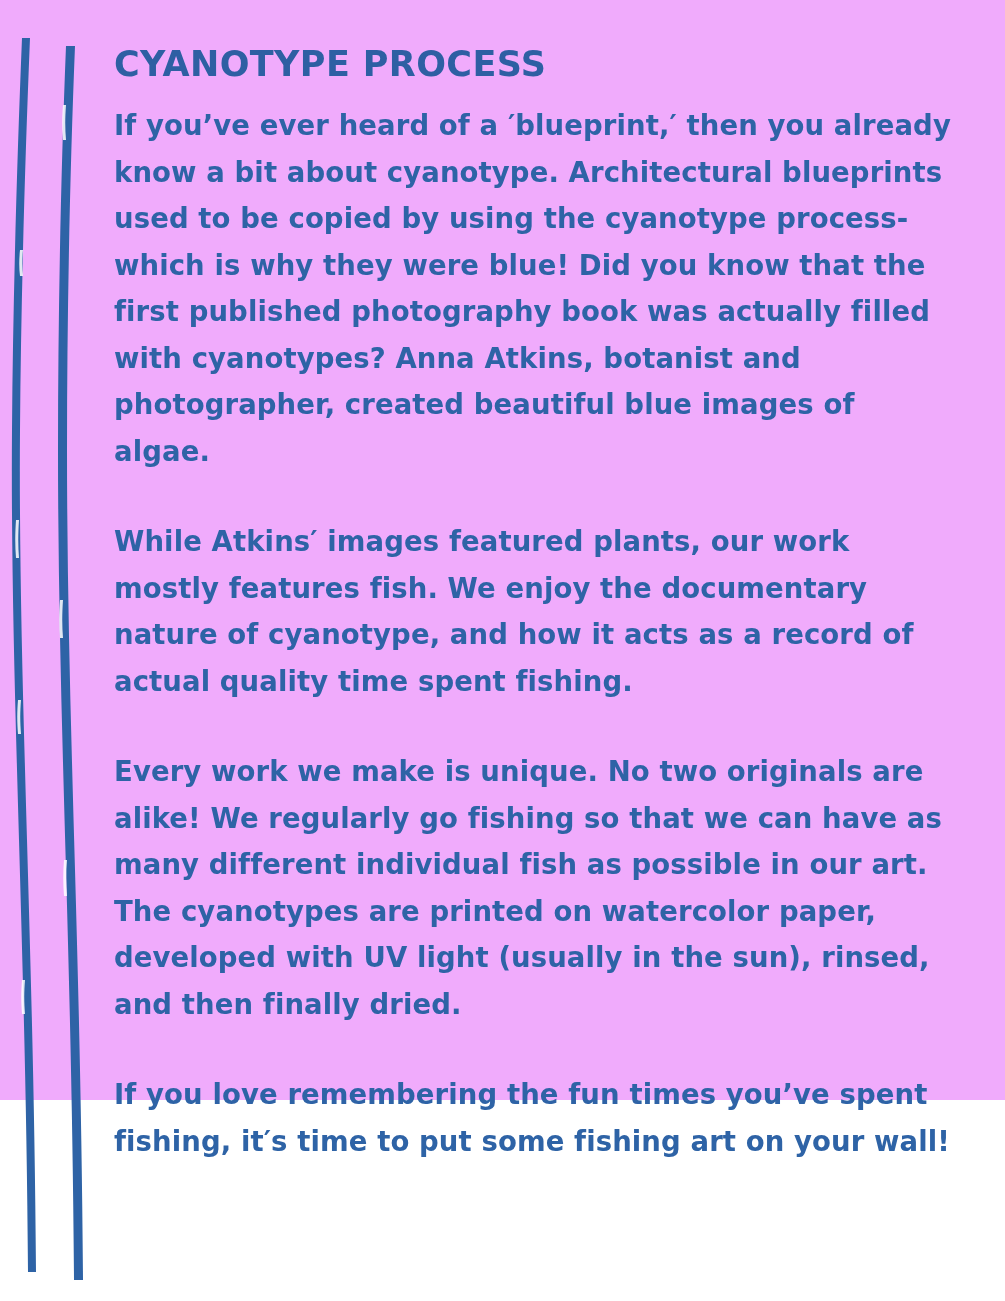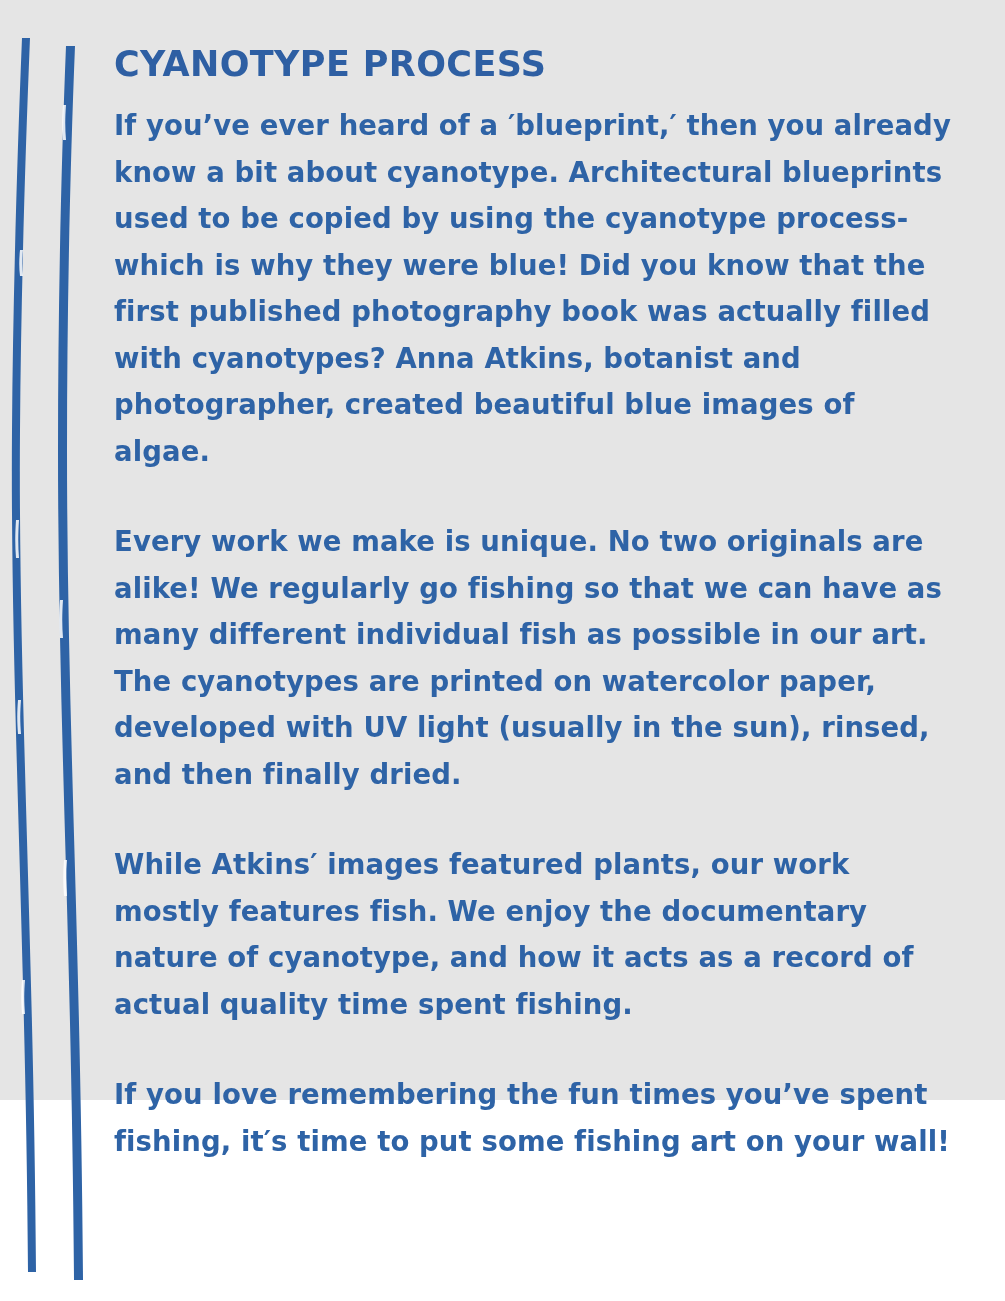--- a/index.html
+++ b/index.html
@@ -10,21 +10,21 @@
     width: 1005px;
     height: 1301px;
     background: #ffffff;
     font-family: "DejaVu Sans", sans-serif;
     overflow: hidden;
   }
   .page {
     position: relative;
     width: 1005px;
     height: 1100px;
-    background: #e5e5e5;
+    background: #f0abfc;
   }
 
   
   .strokes {
     position: absolute;
     left: 0;
     top: 0;
     width: 110px;
     height: 1301px;
     pointer-events: none;
@@ -77,18 +77,18 @@
     <path fill="#ffffff" opacity="0.85" d="M63 105 C 62 118, 62 128, 63 140 L 66 140 C 65 128, 65 118, 66 105 Z
              M60 600 C 59 614, 59 626, 60 638 L 63 638 C 62 626, 62 614, 63 600 Z
              M64 860 C 63 872, 63 884, 64 896 L 67 896 C 66 884, 66 872, 67 860 Z
              M69 1120 C 68 1132, 68 1142, 69 1154 L 72 1154 C 71 1142, 71 1132, 72 1120 Z"></path>
   </svg>
 
   <div class="content">
     <h1 class="doc-title">CYANOTYPE PROCESS</h1>
 
     <p class="para">If you’ve ever heard of a ′blueprint,′ then you already know a bit about cyanotype. Architectural blueprints used to be copied by using the cyanotype process- which is why they were blue! Did you know that the first published photography book was actually filled with cyanotypes? Anna Atkins, botanist and photographer, created beautiful blue images of algae.</p>
+    <p class="para">While Atkins′ images featured plants, our work mostly features fish. We enjoy the documentary nature of cyanotype, and how it acts as a record of actual quality time spent fishing.</p>
     <p class="para">Every work we make is unique. No two originals are alike! We regularly go fishing so that we can have as many different individual fish as possible in our art. The cyanotypes are printed on watercolor paper, developed with UV light (usually in the sun), rinsed, and then finally dried.</p>
-    <p class="para">While Atkins′ images featured plants, our work mostly features fish. We enjoy the documentary nature of cyanotype, and how it acts as a record of actual quality time spent fishing.</p>
     <p class="para">If you love remembering the fun times you’ve spent fishing, it′s time to put some fishing art on your wall!</p>
   </div>
 
 </div>
 
 </body></html>

